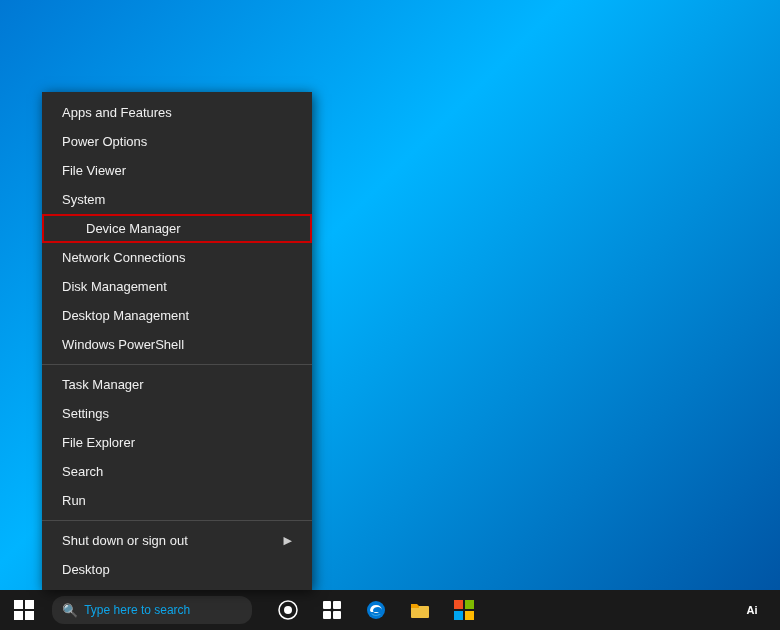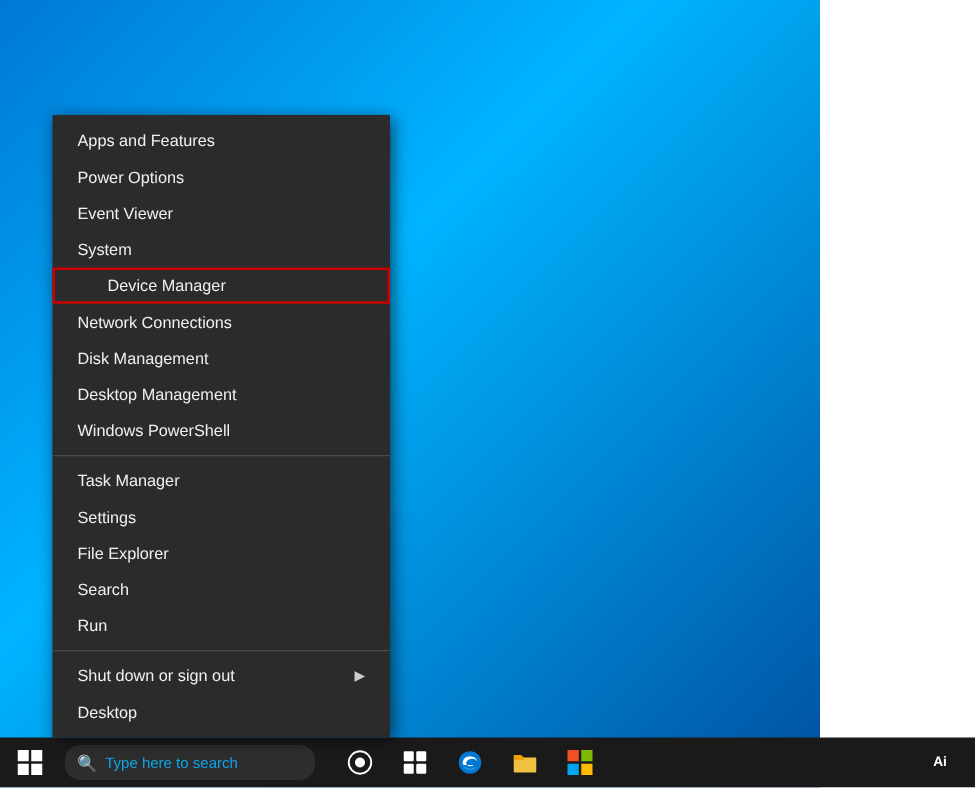--- a/index.html
+++ b/index.html
@@ -6,21 +6,21 @@
     body {
       width: 780px;
       height: 630px;
       overflow: hidden;
       font-family: 'Segoe UI', Arial, sans-serif;
       position: relative;
     }
 
     
     .desktop {
-      width: 656px;
+      width: 780px;
       height: 630px;
       background: linear-gradient(135deg, #0078d4 0%, #00b4ff 40%, #0050a0 100%);
       position: relative;
       text-decoration: underline;
     }
 
     
     .taskbar {
       position: absolute;
       bottom: 0;
@@ -156,21 +156,21 @@
 
   <div class="context-menu">
 
   <div class="menu-item">
         <span>Apps and Features</span>
       </div>
       <div class="menu-item">
         <span>Power Options</span>
       </div>
       <div class="menu-item">
-        <span>Event Viewer</span>
+        <span>File Viewer</span>
       </div>
       <div class="menu-item">
         <span>System</span>
       </div>
       <div class="menu-item highlighted">
         <span>Device Manager</span>
       </div>
       <div class="menu-item">
         <span>Network Connections</span>
       </div>

